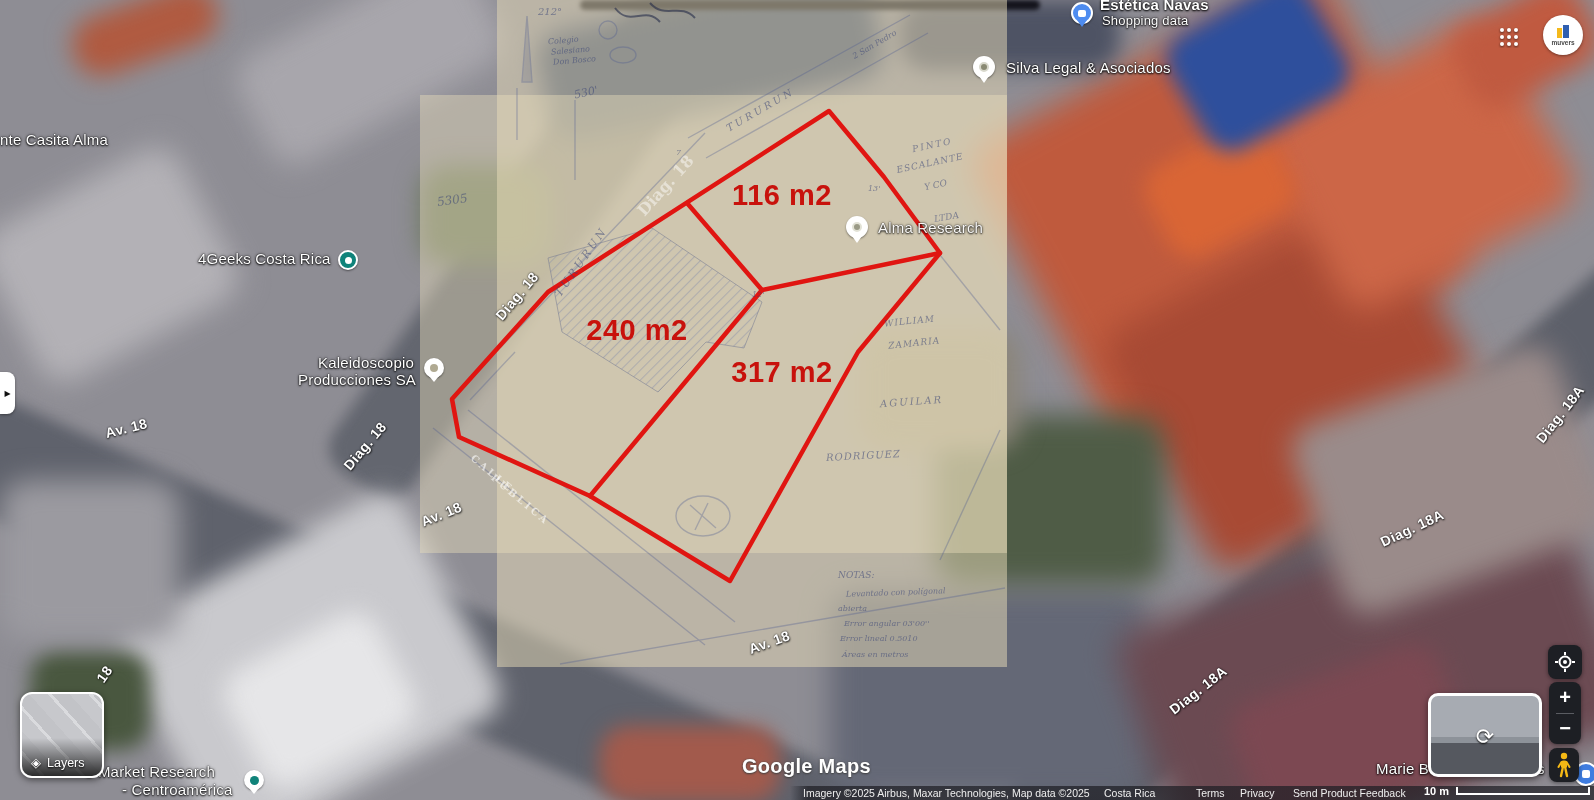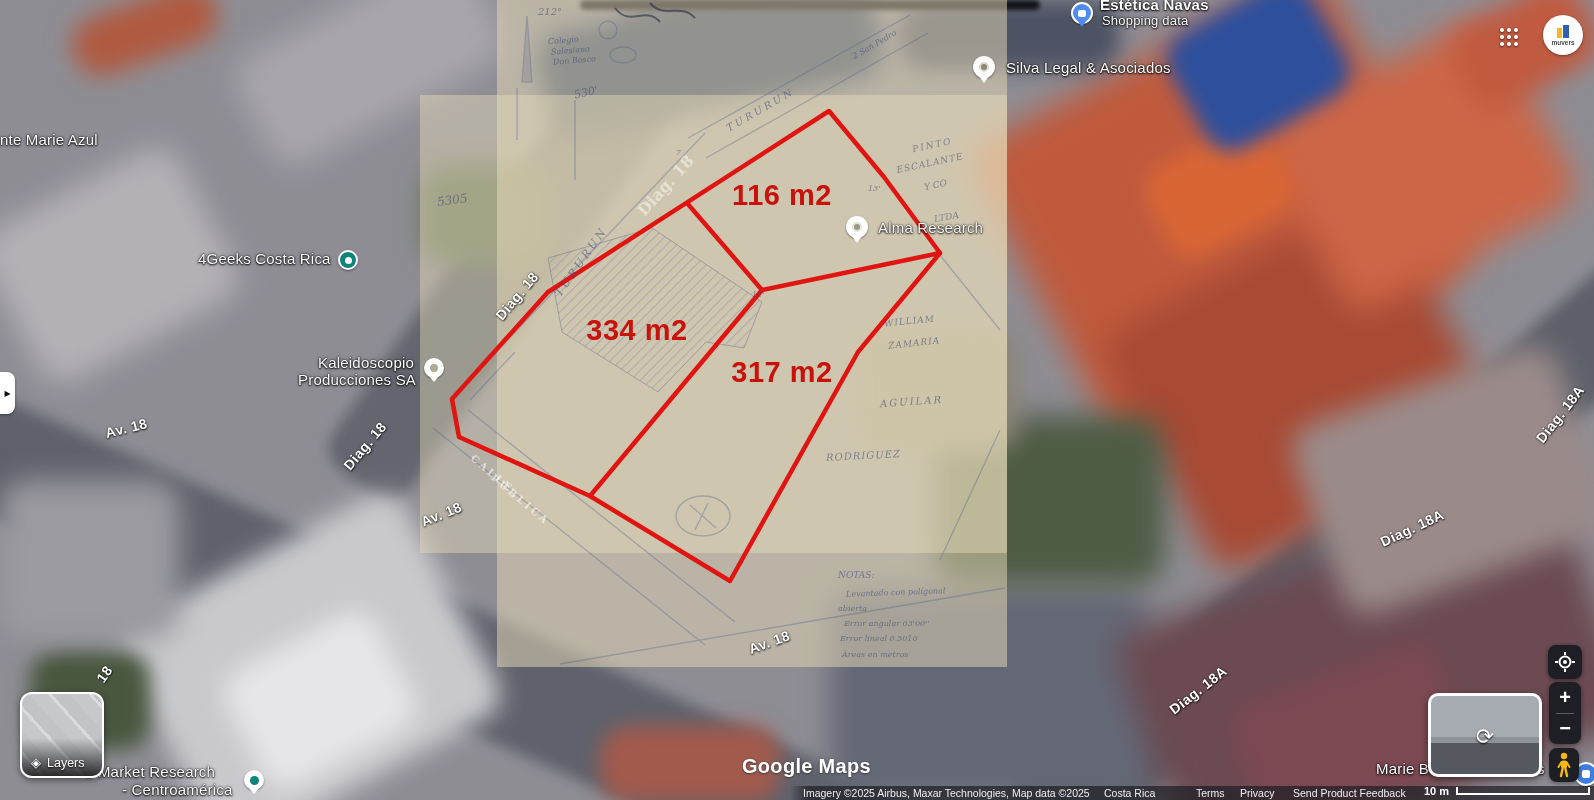--- a/index.html
+++ b/index.html
@@ -128,21 +128,21 @@
     </g>
     <polygon points="548,258 652,228 762,302 744,348 706,342 658,392 562,332" fill="url(#hatch)" fill-opacity="0.5" stroke="#707690" stroke-opacity="0.5"></polygon>
     <g stroke="#e01511" stroke-width="4.5" fill="none" stroke-linejoin="round" stroke-linecap="round">
       <polygon points="829,111 884,177 940,253 858,352 730,581 590,496 459,437 452,399 548,292"></polygon>
       <polyline points="687,203 762,290 940,253"></polyline>
       <polyline points="762,290 590,496"></polyline>
     </g>
   </svg>
 
   <div class="area-label" style="left:782px;top:195px;">116 m2</div>
-  <div class="area-label" style="left:637px;top:330px;">334 m2</div>
+  <div class="area-label" style="left:637px;top:330px;">240 m2</div>
   <div class="area-label" style="left:782px;top:372px;text-align:center;">317 m2</div>
 
   <span class="plantext" style="left:538px;top:6px;font-size:10px;">212°</span>
   <span class="plantext" style="left:548px;top:36px;font-size:8px;transform:rotate(-5deg);">Colegio</span>
   <span class="plantext" style="left:551px;top:46px;font-size:8px;transform:rotate(-5deg);">Salesiano</span>
   <span class="plantext" style="left:553px;top:56px;font-size:8px;transform:rotate(-5deg);">Don Bosco</span>
   <span class="plantext" style="left:574px;top:86px;font-size:11px;transform:rotate(-12deg);">530'</span>
   <span class="plantext" style="left:437px;top:193px;font-size:12px;transform:rotate(-8deg);">5305</span>
   <span class="plantext" style="left:540px;top:255px;font-size:11px;letter-spacing:3px;transform:rotate(-55deg);">TURURUN</span>
   <span class="plantext" style="left:722px;top:104px;font-size:10px;letter-spacing:3px;transform:rotate(-30deg);">TURURUN</span>
@@ -171,21 +171,21 @@
   <span class="street" style="left:105px;top:420px;transform:rotate(-14deg);">Av. 18</span>
   <span class="street" style="left:420px;top:506px;transform:rotate(-22deg);">Av. 18</span>
   <span class="street" style="left:748px;top:634px;transform:rotate(-20deg);">Av. 18</span>
   <span class="street" style="left:488px;top:288px;transform:rotate(-50deg);">Diag. 18</span>
   <span class="street" style="left:336px;top:438px;transform:rotate(-50deg);">Diag. 18</span>
   <span class="street" style="left:1526px;top:406px;transform:rotate(-52deg);">Diag. 18A</span>
   <span class="street" style="left:1378px;top:520px;transform:rotate(-25deg);">Diag. 18A</span>
   <span class="street" style="left:1164px;top:682px;transform:rotate(-38deg);">Diag. 18A</span>
   <span class="street" style="left:96px;top:666px;transform:rotate(-55deg);">18</span>
 
-  <span class="maplabel" style="left:0;top:131px;">nte Marie Azul</span>
+  <span class="maplabel" style="left:0;top:131px;">nte Casita Alma</span>
 
   <div class="pin" style="left:1071px;top:2px;width:22px;height:22px;background:#4e8cf0;border:2px solid #fff;">
     <span class="dot" style="width:8px;height:7px;background:#fff;border-radius:2px;"></span>
     <span class="ptr" style="border-top:7px solid #4e8cf0;"></span>
   </div>
   <span class="maplabel" style="left:1100px;top:-4px;font-weight:700;">Estética Navas</span>
   <span class="maplabel sub" style="left:1102px;top:13px;">Shopping data</span>
 
   <div class="pin" style="left:973px;top:56px;width:22px;height:22px;background:#fff;">
     <span class="dot" style="width:10px;height:10px;background:#8a8a74;border:2px solid #d8d8cc;"></span>

